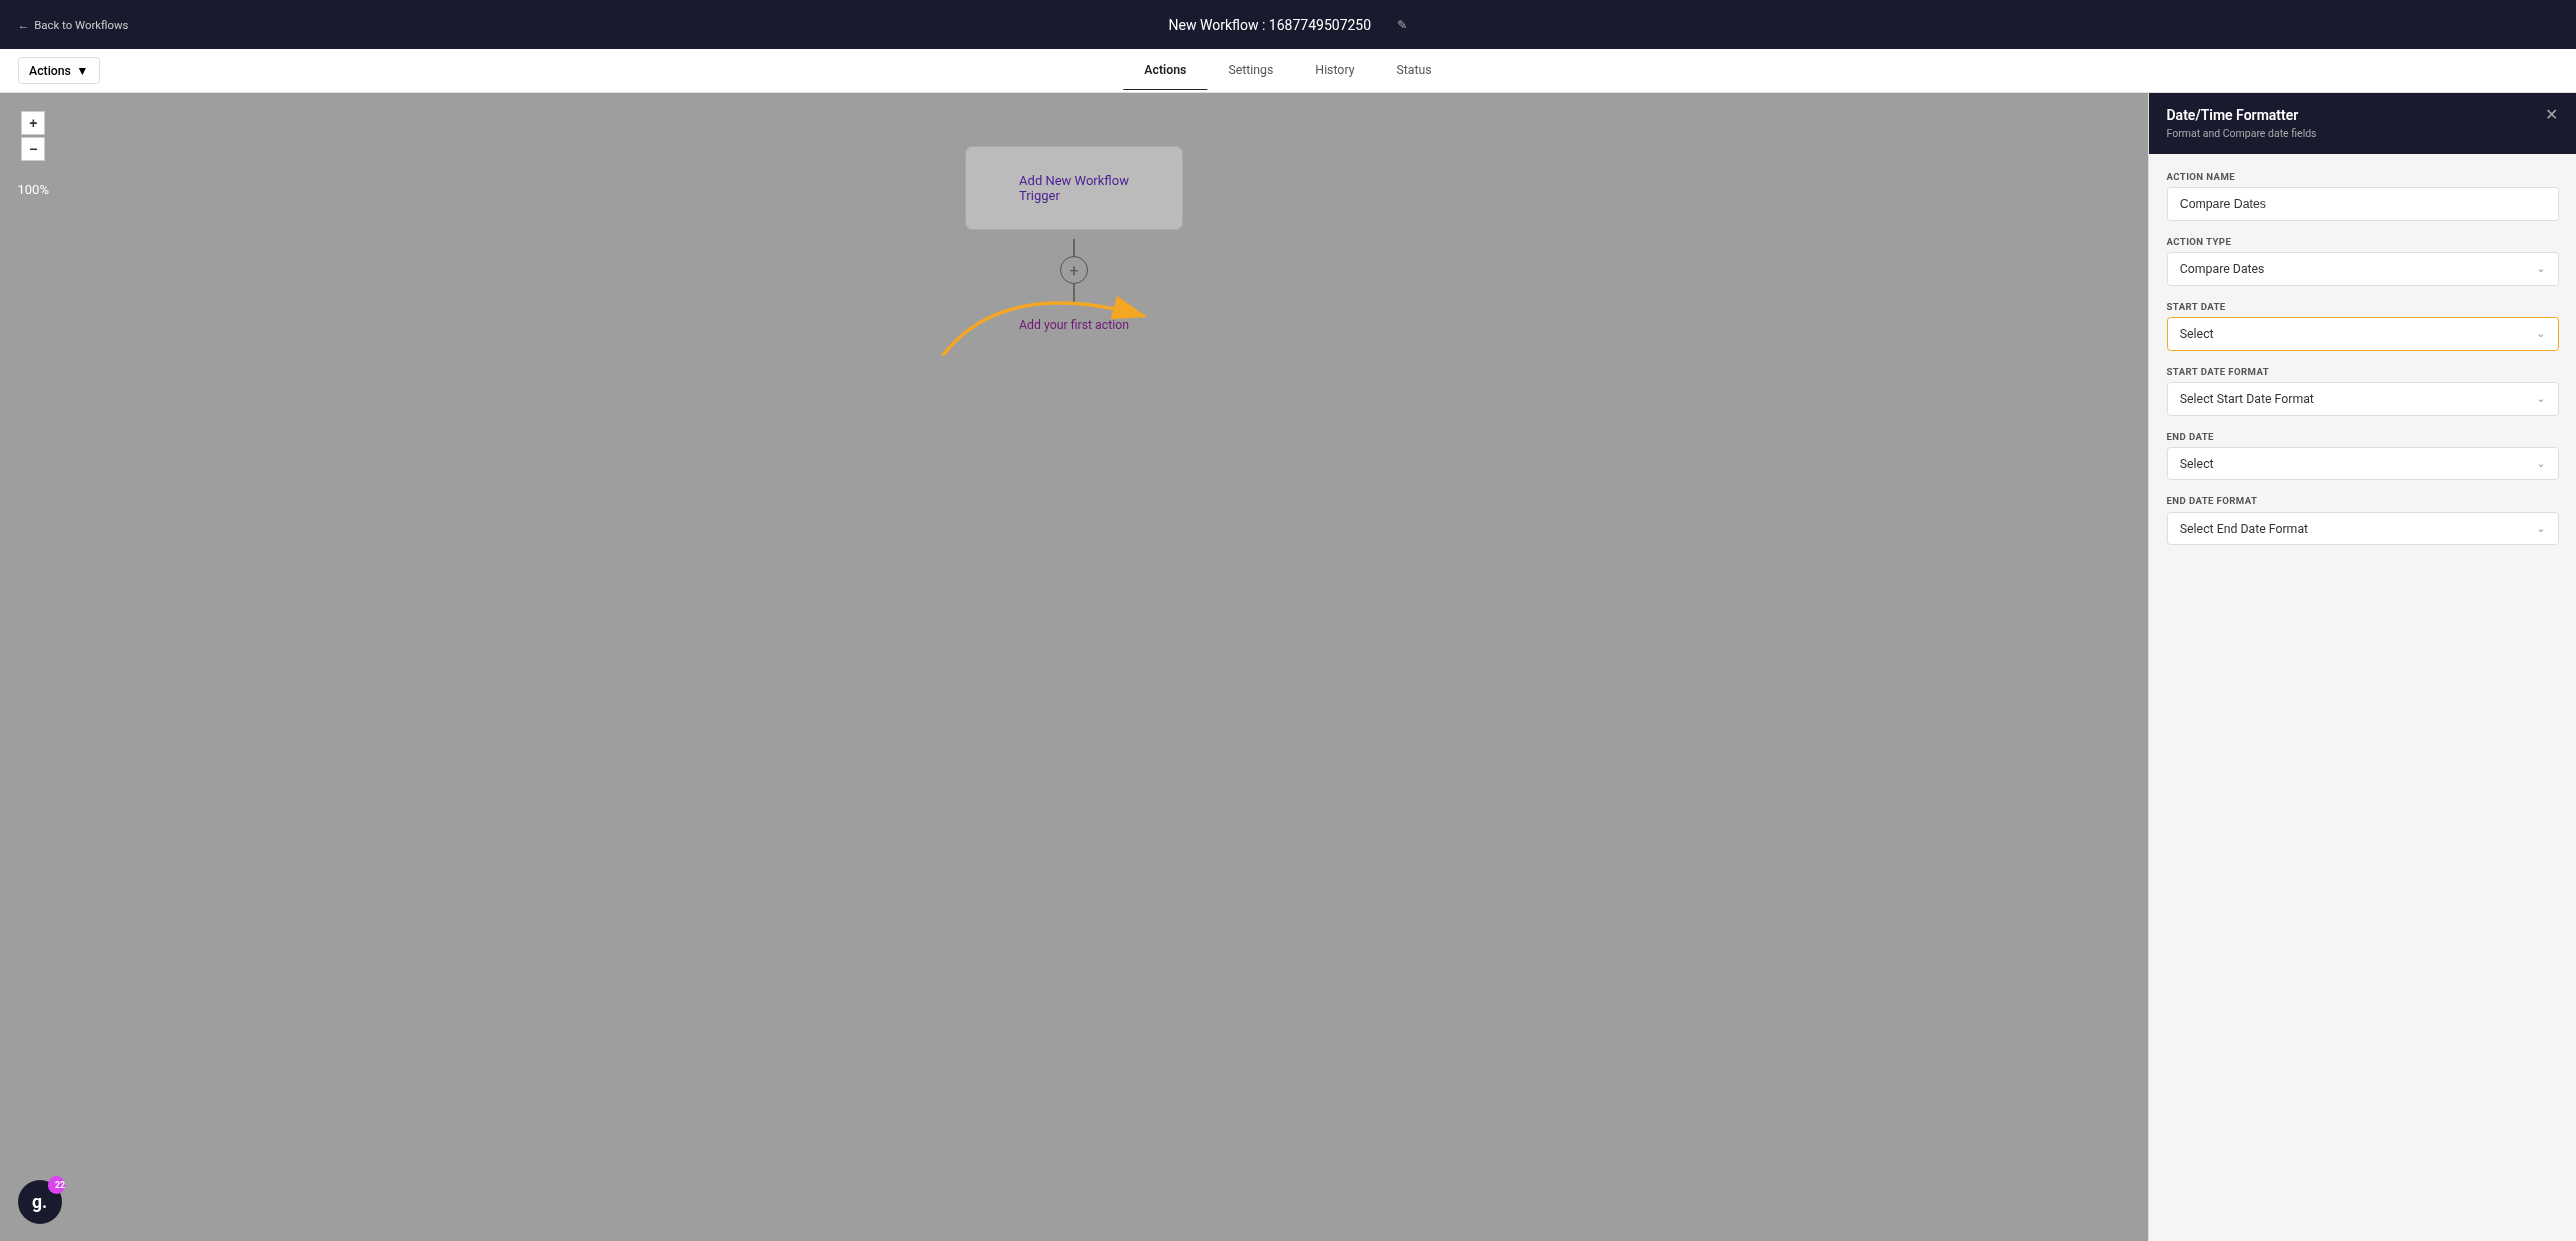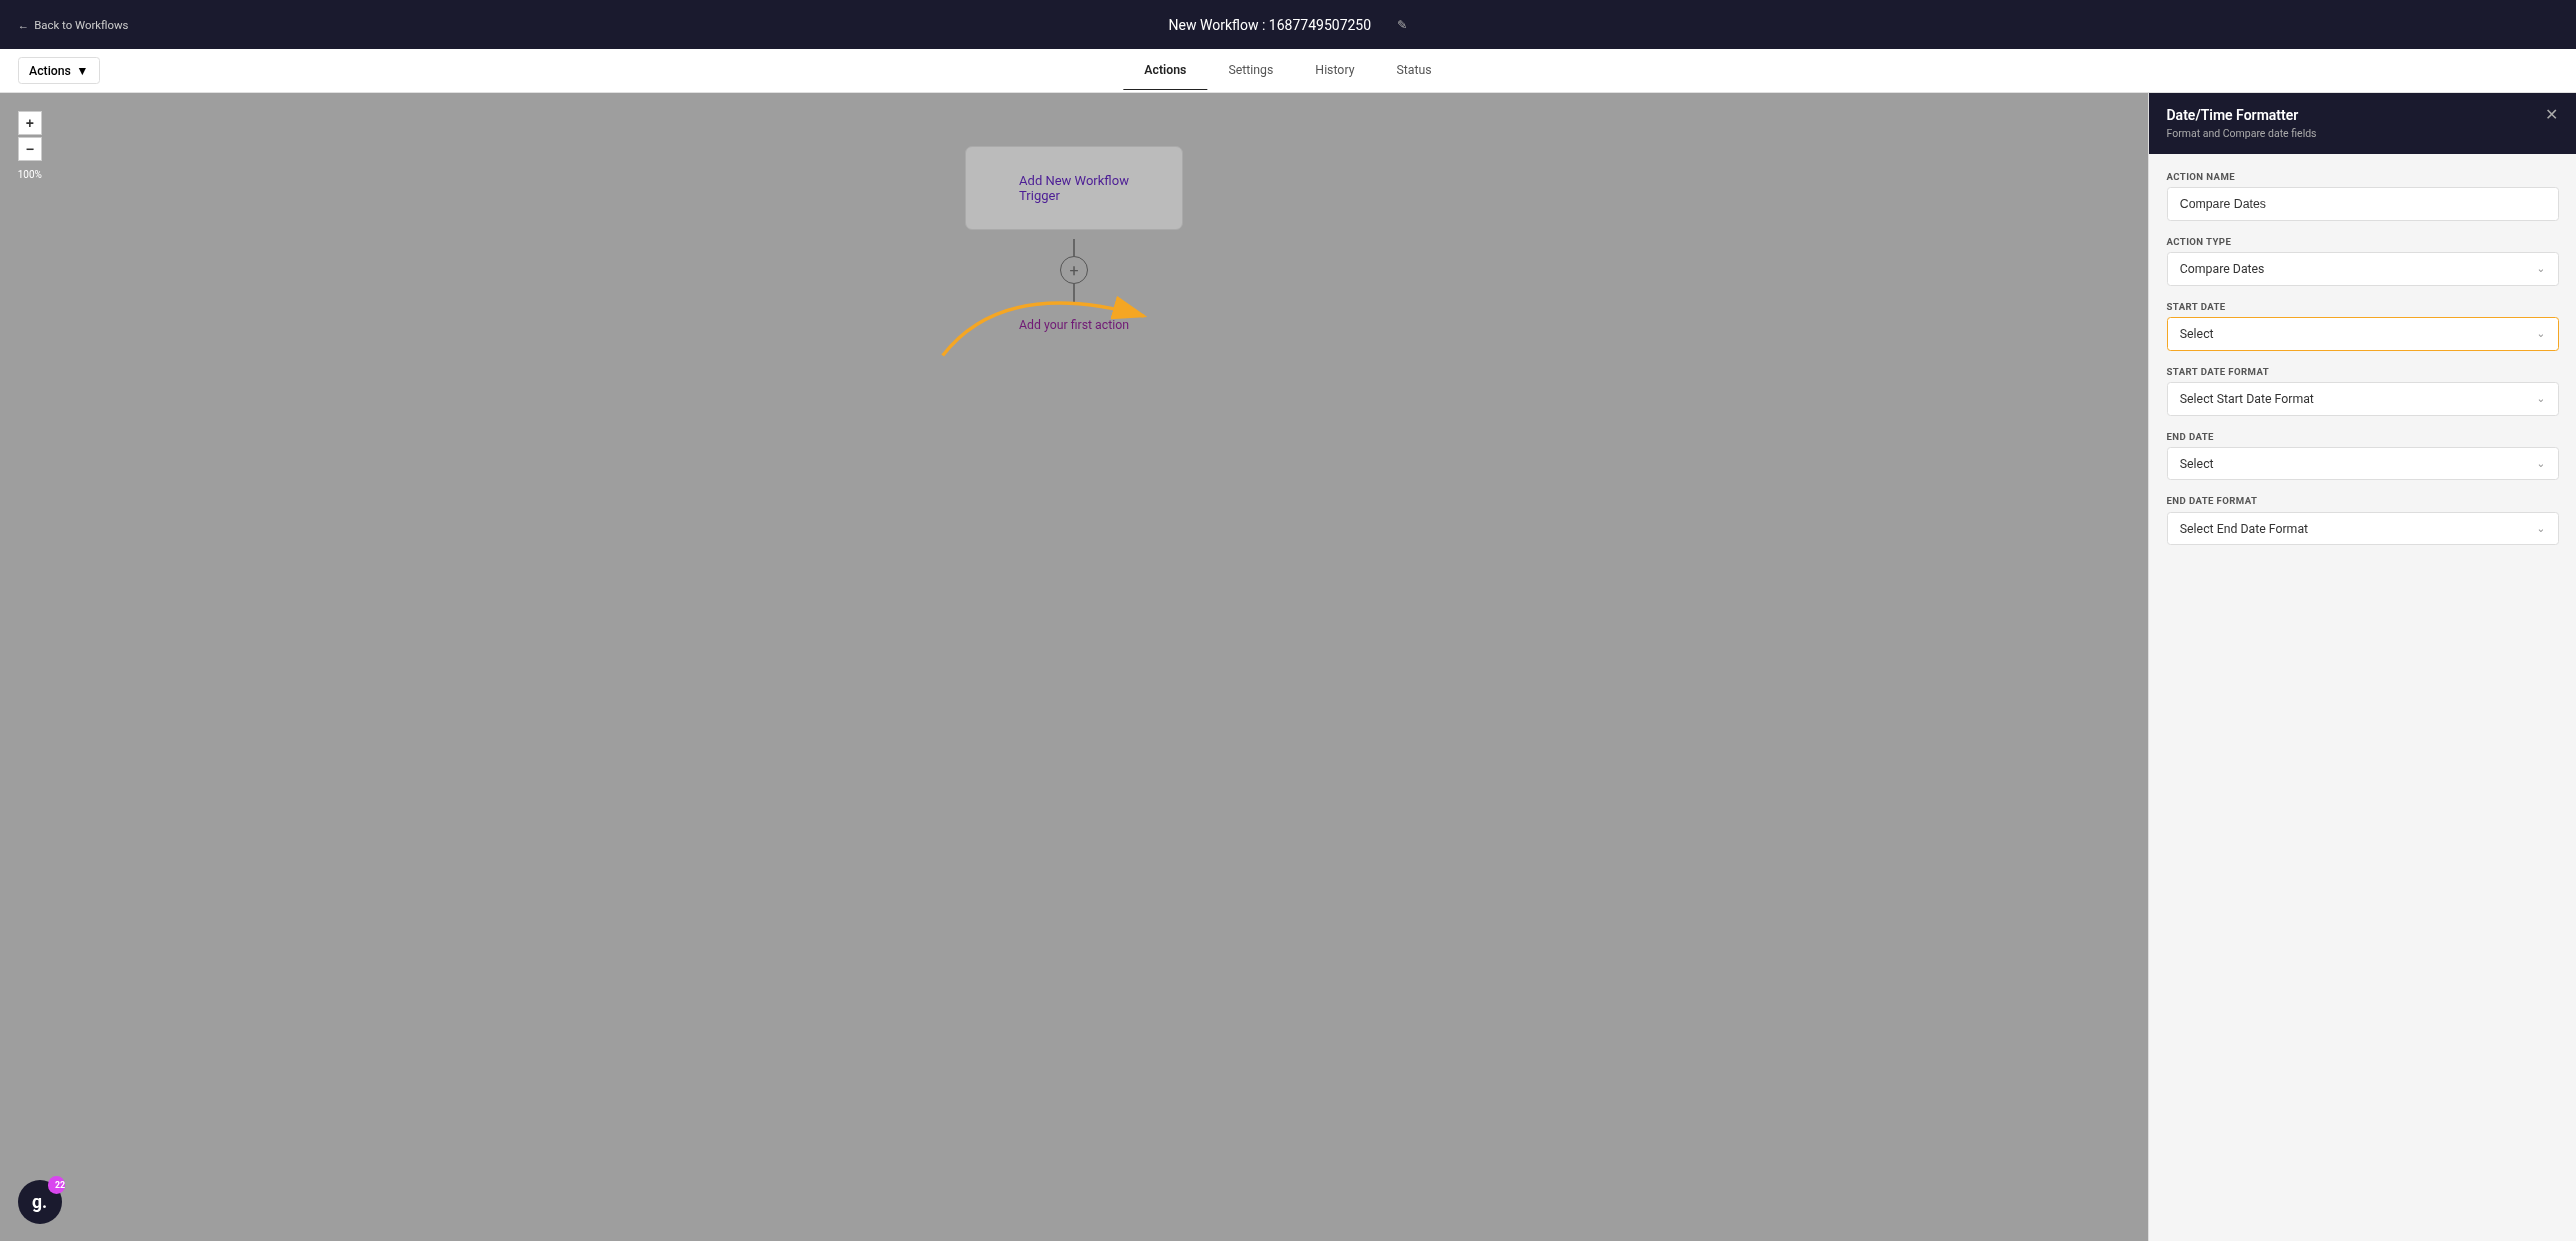--- a/index.html
+++ b/index.html
@@ -116,23 +116,23 @@
       border: 0.9px solid #ccc;
       cursor: pointer;
       display: flex;
       align-items: center;
       justify-content: center;
       font-size: 14px;
       font-weight: bold;
       color: #333;
     }
     .zoom-label {
-      font-size: 10px;
-      color: #fff;
-      margin-top: 6px;
+      font-size: 13px;
+      color: #fff;
+      margin-top: 19px;
     }
 
     
     .trigger-box {
       background: #bbb;
       border: 0.9px solid #aaa;
       border-radius: 7px;
       padding: 26px 53px;
       color: #4c1d95;
       font-size: 13px;

